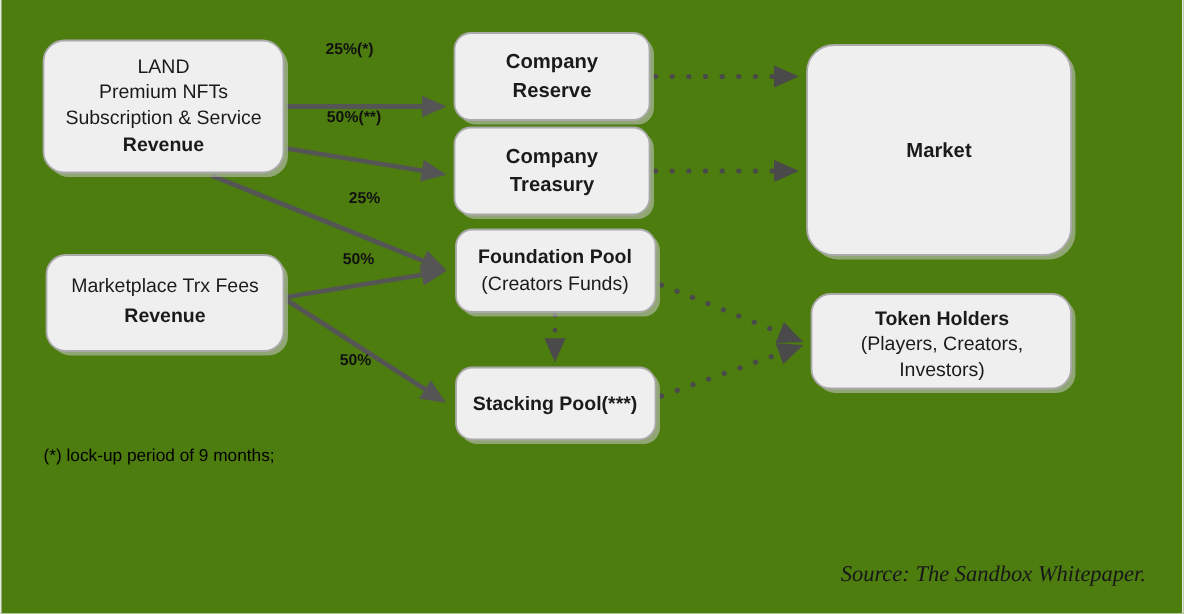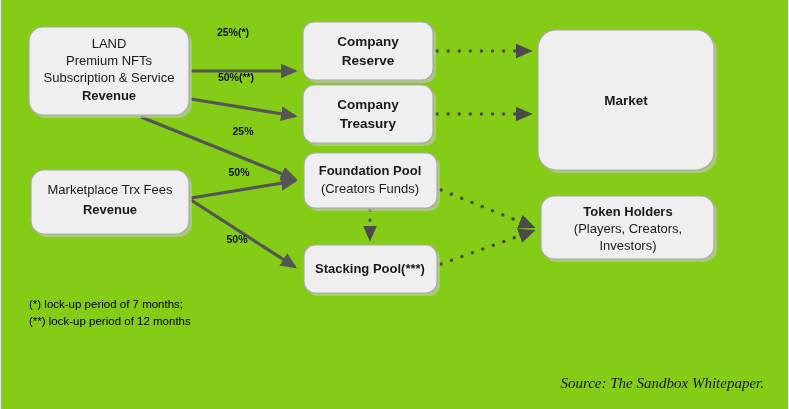--- a/index.html
+++ b/index.html
@@ -7,21 +7,21 @@
     padding: 0;
     background: #ffffff;
   }
   body {
     font-family: "Liberation Sans", sans-serif;
   }
   #page {
     position: relative;
     width: 789px;
     height: 409px;
-    background: #84cc16;
+    background: #4d7c0f;
     overflow: hidden;
     border-left: 1px solid #e8e8e8;
     border-right: 1px solid #e8e8e8;
     box-sizing: border-box;
   }
   #diagram-svg {
     position: absolute;
     left: 0;
     top: 0;
     width: 789px;
@@ -194,19 +194,18 @@
         <rect class="node-shadow" x="543" y="199" width="173" height="63" rx="13" ry="13"></rect>
         <rect class="node-rect" x="540" y="196" width="173" height="63" rx="13" ry="13"></rect>
         <text class="node-text bold" x="627" y="213" font-size="13">Token Holders</text>
         <text class="node-text reg" x="627" y="230" font-size="13">(Players, Creators,</text>
         <text class="node-text reg" x="627" y="247" font-size="13">Investors)</text>
       </g>
     </g>
   </svg>
 
   <div id="footnotes">
-    <div class="footnote-text">(*) lock-up period of 7 months;</div>
-    <div class="footnote-text">(**) lock-up period of 12 months</div>
+    <div class="footnote-text">(*) lock-up period of 9 months;</div>
   </div>
 
   <div id="source-note">Source: The Sandbox Whitepaper.</div>
 
 </div>
 
 </body></html>

